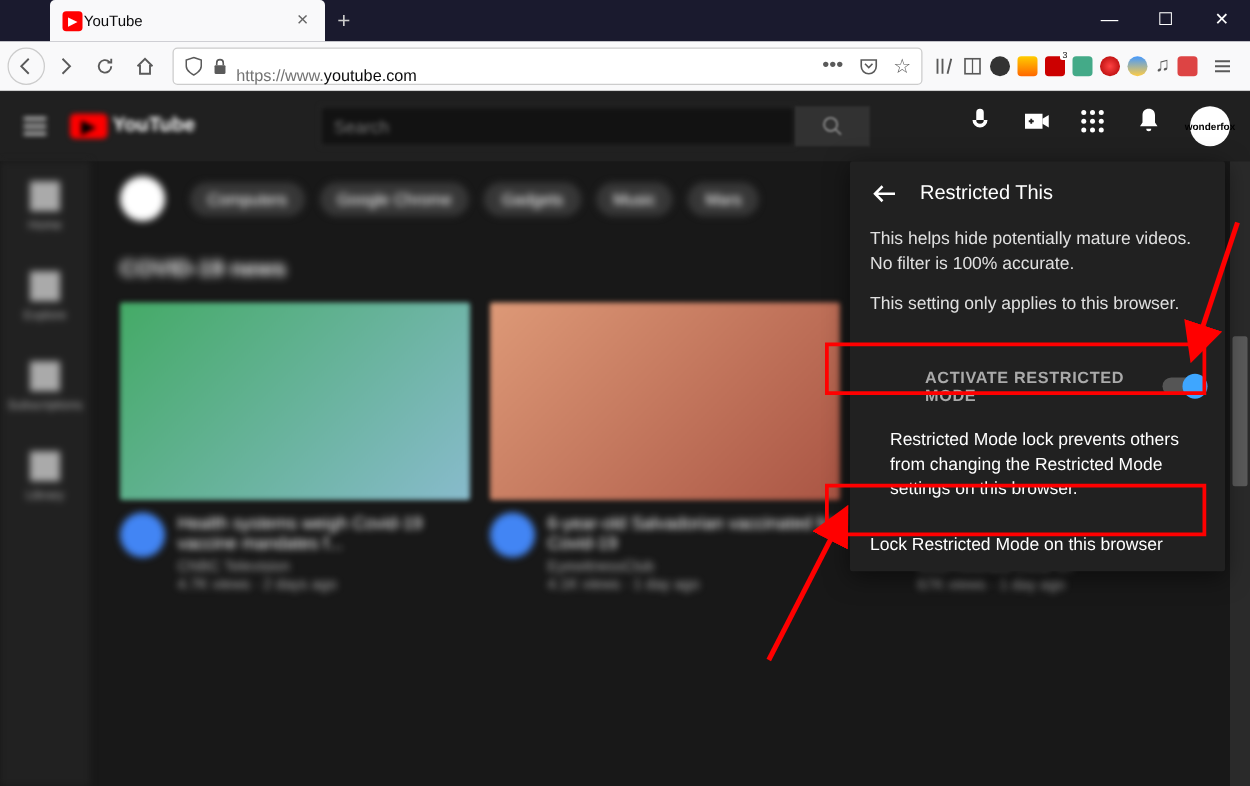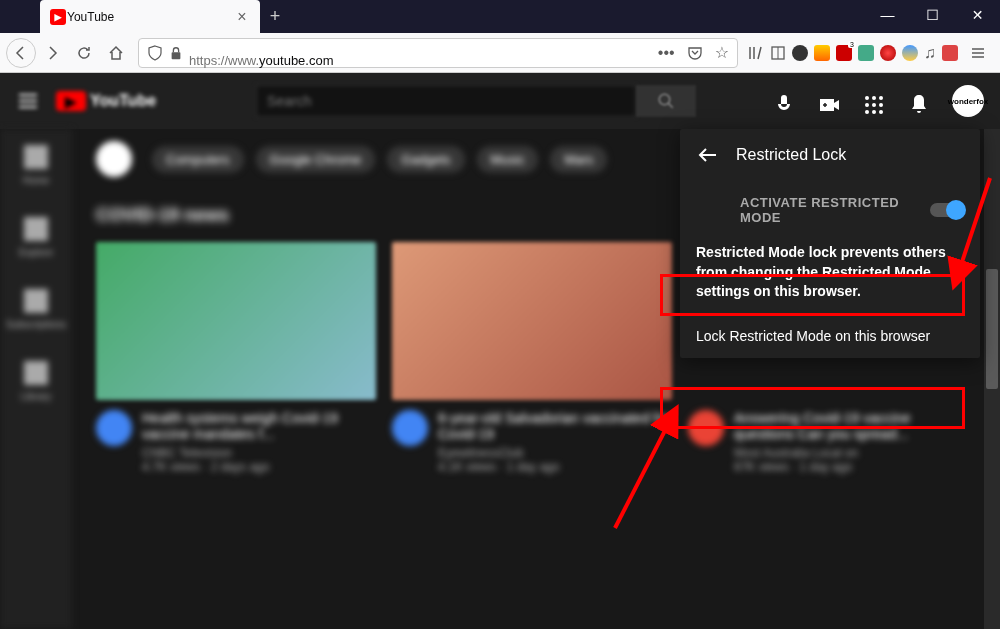--- a/index.html
+++ b/index.html
@@ -34,21 +34,21 @@
 
 
 .yt-topbar { height: 56px; background: #202020; display: flex; align-items: center; padding: 0 16px; }
 .yt-menu { width: 24px; height: 24px; margin-right: 16px; filter: blur(2px); }
 .yt-logo { display: flex; align-items: center; filter: blur(2px); }
 .yt-logo-icon { width: 30px; height: 20px; background: #ff0000; border-radius: 4px; display: flex; align-items: center; justify-content: center; }
 .yt-logo-text { color: #fff; font-weight: bold; margin-left: 4px; font-size: 16px; }
 .yt-search { flex: 1; max-width: 440px; margin-left: 100px; display: flex; }
 .yt-search-input { flex: 1; height: 32px; background: #121212; border: 1px solid #303030; color: #888; padding: 0 10px; font-size: 14px; filter: blur(2px); }
 .yt-search-btn { width: 60px; height: 32px; background: #323232; border: 1px solid #303030; border-left: none; display: flex; align-items: center; justify-content: center; filter: blur(1px); }
-.yt-topbar-right { margin-left: auto; display: flex; align-items: flex-end; gap: 21px; }
+.yt-topbar-right { margin-left: auto; display: flex; align-items: flex-start; gap: 21px; }
 .yt-topbar-right svg { width: 24px; height: 24px; fill: #fff; }
 .yt-avatar { width: 32px; height: 32px; border-radius: 50%; background: #fff; display: flex; align-items: center; justify-content: center; font-size: 8px; font-weight: bold; }
 
 
 .yt-sidebar { position: absolute; left: 0; top: 56px; width: 72px; background: #212121; height: 500px; filter: blur(3px); }
 .yt-side-item { height: 72px; display: flex; flex-direction: column; align-items: center; justify-content: center; color: #aaa; font-size: 10px; }
 .yt-side-item div { width: 24px; height: 24px; background: #aaa; margin-bottom: 6px; }
 
 
 .yt-main { margin-left: 72px; padding: 12px 24px; position: relative; }
@@ -72,21 +72,21 @@
 .rm-header { display: flex; align-items: center; padding: 14px 16px; }
 .rm-back { width: 24px; height: 24px; margin-right: 16px; cursor: pointer; }
 .rm-title { font-size: 16px; }
 .rm-body { padding: 0 16px 16px; font-size: 14px; color: #e0e0e0; }
 .rm-desc { margin-bottom: 14px; line-height: 1.4; }
 .rm-note { margin-bottom: 14px; }
 .rm-toggle-row { display: flex; align-items: center; justify-content: space-between; padding: 14px 16px; }
 .rm-toggle-label { color: #aaaaaa; font-size: 13px; font-weight: 600; letter-spacing: 0.5px; margin-left: 44px; }
 .rm-toggle { width: 36px; height: 14px; background: #555; border-radius: 7px; position: relative; cursor: pointer; }
 .rm-toggle::after { content: ''; position: absolute; right: -2px; top: -3px; width: 20px; height: 20px; background: #3ea6ff; border-radius: 50%; }
-.rm-lock-desc { padding: 4px 16px 12px; font-size: 14px; line-height: 1.4; font-weight: bold; }
+.rm-lock-desc { padding: 4px 32px 12px; font-size: 14px; line-height: 1.4; }
 .rm-lock-row { padding: 14px 16px; font-size: 14px; cursor: pointer; }
 
 
 .anno-box { position: absolute; border: 3px solid #ff0000; pointer-events: none; }
 .anno-arrow { position: absolute; pointer-events: none; }
 
 
 .yt-scrollbar-track { position: absolute; right: 0; top: 56px; width: 16px; height: 500px; background: #2a2a2a; }
 .yt-scrollbar-thumb { position: absolute; right: 2px; width: 12px; background: #5a5a5a; border-radius: 2px; }
 </style>
@@ -278,21 +278,25 @@
 
   <div class="yt-scrollbar-track">
     <div class="yt-scrollbar-thumb" style="top:140px;height:120px"></div>
   </div>
 
   <div class="rm-panel">
     <div class="rm-header">
       <svg class="rm-back" viewBox="0 0 24 24">
           <path d="M20 12 H4 M10 6 L4 12 L10 18" stroke="#fff" stroke-width="2" fill="none"></path>
         </svg>
-      <span class="rm-title">Restricted Lock</span>
+      <span class="rm-title">Restricted This</span>
+    </div>
+    <div class="rm-body">
+      <div class="rm-desc">This helps hide potentially mature videos. No filter is 100% accurate.</div>
+      <div class="rm-note">This setting only applies to this browser.</div>
     </div>
     <div class="rm-toggle-row">
       <span class="rm-toggle-label">ACTIVATE RESTRICTED MODE</span>
       <div class="rm-toggle"></div>
     </div>
     <div class="rm-lock-desc">Restricted Mode lock prevents others from changing the Restricted Mode settings on this browser.</div>
     <div class="rm-lock-row">
       <span>Lock Restricted Mode on this browser</span>
     </div>
   </div>

